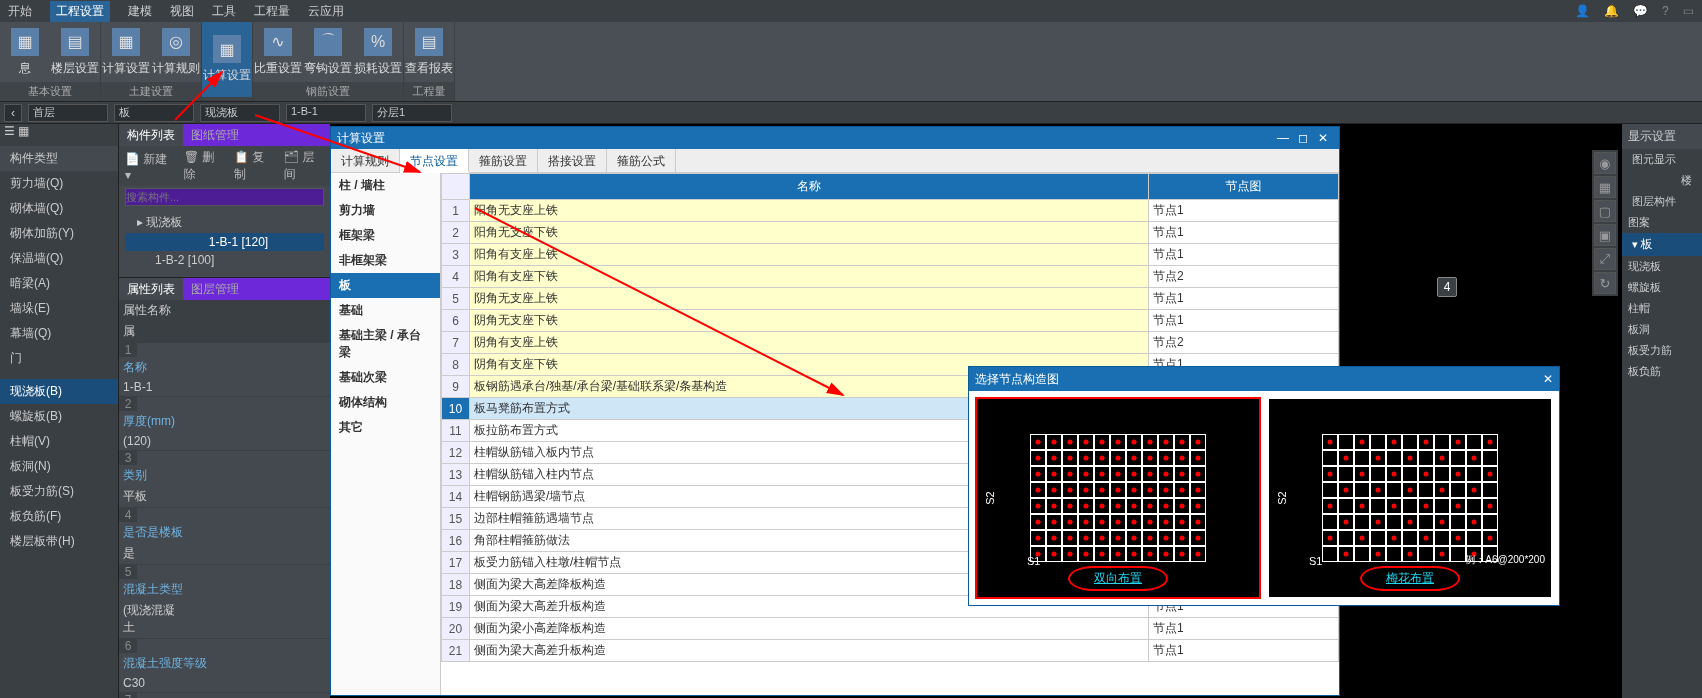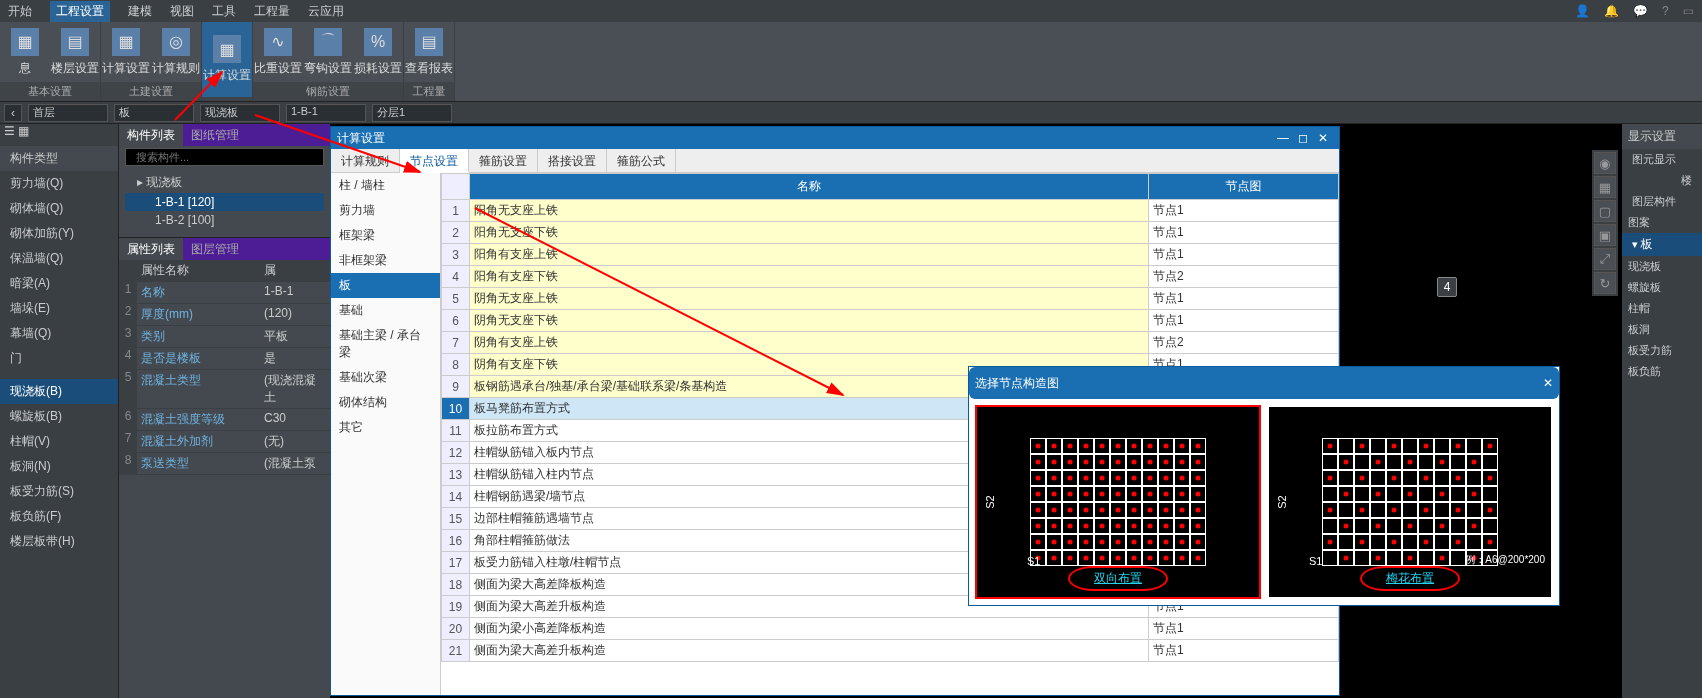--- a/index.html
+++ b/index.html
@@ -30,70 +30,70 @@
   .main { position: absolute; top: 124px; left: 0; right: 0; bottom: 0; display: flex; }
 
   
   .leftbar { width: 118px; background: #3a3f44; display: flex; flex-direction: column; }
   .leftbar .hdr { padding: 4px 10px; color: #ccc; background: #44494f; }
   .leftbar .item { padding: 4px 10px; cursor: pointer; color: #ccc; }
   .leftbar .item.active { background: #1a4d7a; color: #fff; }
 
   
   .midpanel { width: 212px; background: #44494f; display: flex; flex-direction: column; border-left: 1px solid #222; }
-  .tabs { display: flex; background: #4c1d95; height: 22px; }
+  .tabs { display: flex; background: #6d28d9; height: 22px; }
   .tabs .tab { padding: 3px 8px; cursor: pointer; color: #aaa; }
   .tabs .tab.active { background: #44494f; color: #fff; }
   .toolbar { display: flex; gap: 10px; padding: 3px 6px; background: #3f4449; color: #bbb; align-items: center; }
   .toolbar span { cursor: pointer; }
   .searchbox { margin: 2px 6px; }
-  .searchbox input { width: 100%; background: #000000; border: 1px solid #555; color: #888; padding: 2px 10px; font-size: 11px; }
+  .searchbox input { width: 100%; background: #4c1d95; border: 1px solid #555; color: #888; padding: 2px 0; font-size: 11px; }
   .tree { padding: 4px 6px; flex: 0 0 auto; }
   .tree-node { padding: 2px 2px 2px 12px; }
   .tree-child { padding: 2px 2px 2px 30px; cursor: pointer; }
-  .tree-child.active { background: #1a4d7a; color: #fff; }
+  .tree-child.active { background: #1a4d7a; color: #fff; text-align: center; }
 
   .proplist { display: flex; flex-direction: column; border-top: 1px solid #222; margin-top: 4px; justify-content: flex-end; }
   .proptable { font-size: 11px; }
-  .proptable .prow { display: flex; border-bottom: 1px solid #3a3f44; }
+  .proptable .prow { display: flex; border-bottom: 1px solid #3a3f44; flex-direction: column; }
   .proptable .pnum { width: 18px; text-align: center; color: #888; background: #3a3f44; }
   .proptable .pname { flex: 1; padding: 2px 4px; color: #6fb3e0; }
   .proptable .pval { width: 70px; padding: 2px 4px; color: #ccc; }
   .proptable .phdr { background: #3a3f44; color: #ccc; }
   .proptable .phdr .pname, .proptable .phdr .pval { color: #ccc; }
 
   
   .canvas { flex: 1; background: #000; position: relative; }
 
   
   .dialog { position: absolute; top: 126px; left: 330px; width: 1010px; height: 570px; background: #fff; border: 1px solid #0a5a9c; display: flex; flex-direction: column; z-index: 10; }
   .dialog-titlebar { height: 22px; background: #1a6fb3; color: #fff; display: flex; align-items: center; padding: 0 6px; }
   .dialog-titlebar .dtitle { flex: 1; }
   .dialog-titlebar .dbtn { width: 20px; text-align: center; cursor: pointer; }
   .dialog-tabs { display: flex; height: 24px; border-bottom: 1px solid #ccc; background: #eee; }
   .dialog-tabs .dtab { padding: 4px 10px; cursor: pointer; color: #333; border-right: 1px solid #ccc; }
   .dialog-tabs .dtab.active { background: #fff; color: #0a5a9c; border-bottom: 2px solid #fff; margin-bottom: -1px; }
   .dialog-body { flex: 1; display: flex; overflow: hidden; }
   .dlg-left { width: 110px; border-right: 1px solid #ccc; background: #fafafa; overflow-y: auto; }
-  .dlg-left .cat { padding: 4px 8px; cursor: pointer; color: #333; }
+  .dlg-left .cat { padding: 4px 8px; cursor: pointer; color: #333; font-weight: bold; }
   .dlg-left .cat.active { background: #1a6fb3; color: #fff; }
   .dlg-right { flex: 1; overflow: auto; }
   .dlg-table { width: 100%; border-collapse: collapse; font-size: 12px; }
   .dlg-table th { background: #1a6fb3; color: #fff; padding: 4px; font-weight: normal; border: 1px solid #ccc; position: sticky; top: 0; }
   .dlg-table td { border: 1px solid #ccc; padding: 2px 4px; color: #333; }
   .dlg-table .rownum { width: 28px; text-align: center; background: #eef; color: #555; }
   .dlg-table tr.hl td { background: #cfe6f7; }
   .dlg-table tr.hl .rownum { background: #1a6fb3; color:#fff; }
   .dlg-table .cellbrowse { text-align: right; padding-right: 2px; }
   .dlg-table .cellbrowse .btn { border: 1px solid #999; background: #eee; padding: 0 2px; cursor: pointer; font-size: 10px; }
   .dlg-table tr.yellow td:nth-child(2) { background: #ffffcc; }
 
   
   .previewpanel { position: absolute; top: 366px; left: 968px; width: 592px; height: 240px; background: #fff; border: 1px solid #0a5a9c; z-index: 20; display: flex; flex-direction: column; }
-  .previewpanel .pv-hdr { height: 32px; background: #1a6fb3; color: #fff; padding: 0 6px; display: flex; align-items: center; border-radius: 6px; }
+  .previewpanel .pv-hdr { height: 24px; background: #1a6fb3; color: #fff; padding: 0 6px; display: flex; align-items: center; }
   .previewpanel .pv-hdr .pvtitle { flex: 1; }
   .previewpanel .pv-body { flex: 1; display: flex; gap: 10px; padding: 8px; background: #fff; }
   .pv-card { flex: 1; background: #000; display: flex; flex-direction: column; align-items: center; justify-content: center; position: relative; }
   .pv-card.sel { outline: 2px solid #f00; }
   .pv-grid { display: grid; grid-template-columns: repeat(11, 16px); grid-template-rows: repeat(8, 16px); gap: 0; }
   .pv-grid .c { border: 1px solid #fff; position: relative; }
   .pv-grid .c.dot::after { content: ""; position: absolute; width: 5px; height: 5px; background: #f00; border-radius: 50%; left: 50%; top: 50%; transform: translate(-50%,-50%); }
   .pv-caption { position: absolute; bottom: 6px; width: 100%; text-align: center; }
   .pv-caption span { display: inline-block; color: #22d3ee; border: 2px solid #f00; border-radius: 50%/100%; padding: 2px 24px; text-decoration: underline; }
   .pv-axis { position: absolute; color: #fff; font-size: 11px; }
@@ -230,20 +230,26 @@
     <div class="item">板洞(N)</div>
     <div class="item">板受力筋(S)</div>
     <div class="item">板负筋(F)</div>
     <div class="item">楼层板带(H)</div>
   </div>
 
   <div class="midpanel">
     <div class="tabs">
       <div class="tab active">构件列表</div>
       <div class="tab">图纸管理</div>
+    </div>
+    <div class="toolbar">
+      <span>📄 <span>新建</span> ▾</span>
+      <span>🗑 <span>删除</span></span>
+      <span>📋 <span>复制</span></span>
+      <span>🗂 <span>层间</span></span>
     </div>
     <div class="searchbox">
       <input placeholder="搜索构件..." style="">
     </div>
     <div class="tree">
       <div class="tree-node">▸ <span>现浇板</span></div>
       <div class="tree-child active">1-B-1 [120]</div>
       <div class="tree-child">1-B-2 [100]</div>
     </div>
 

